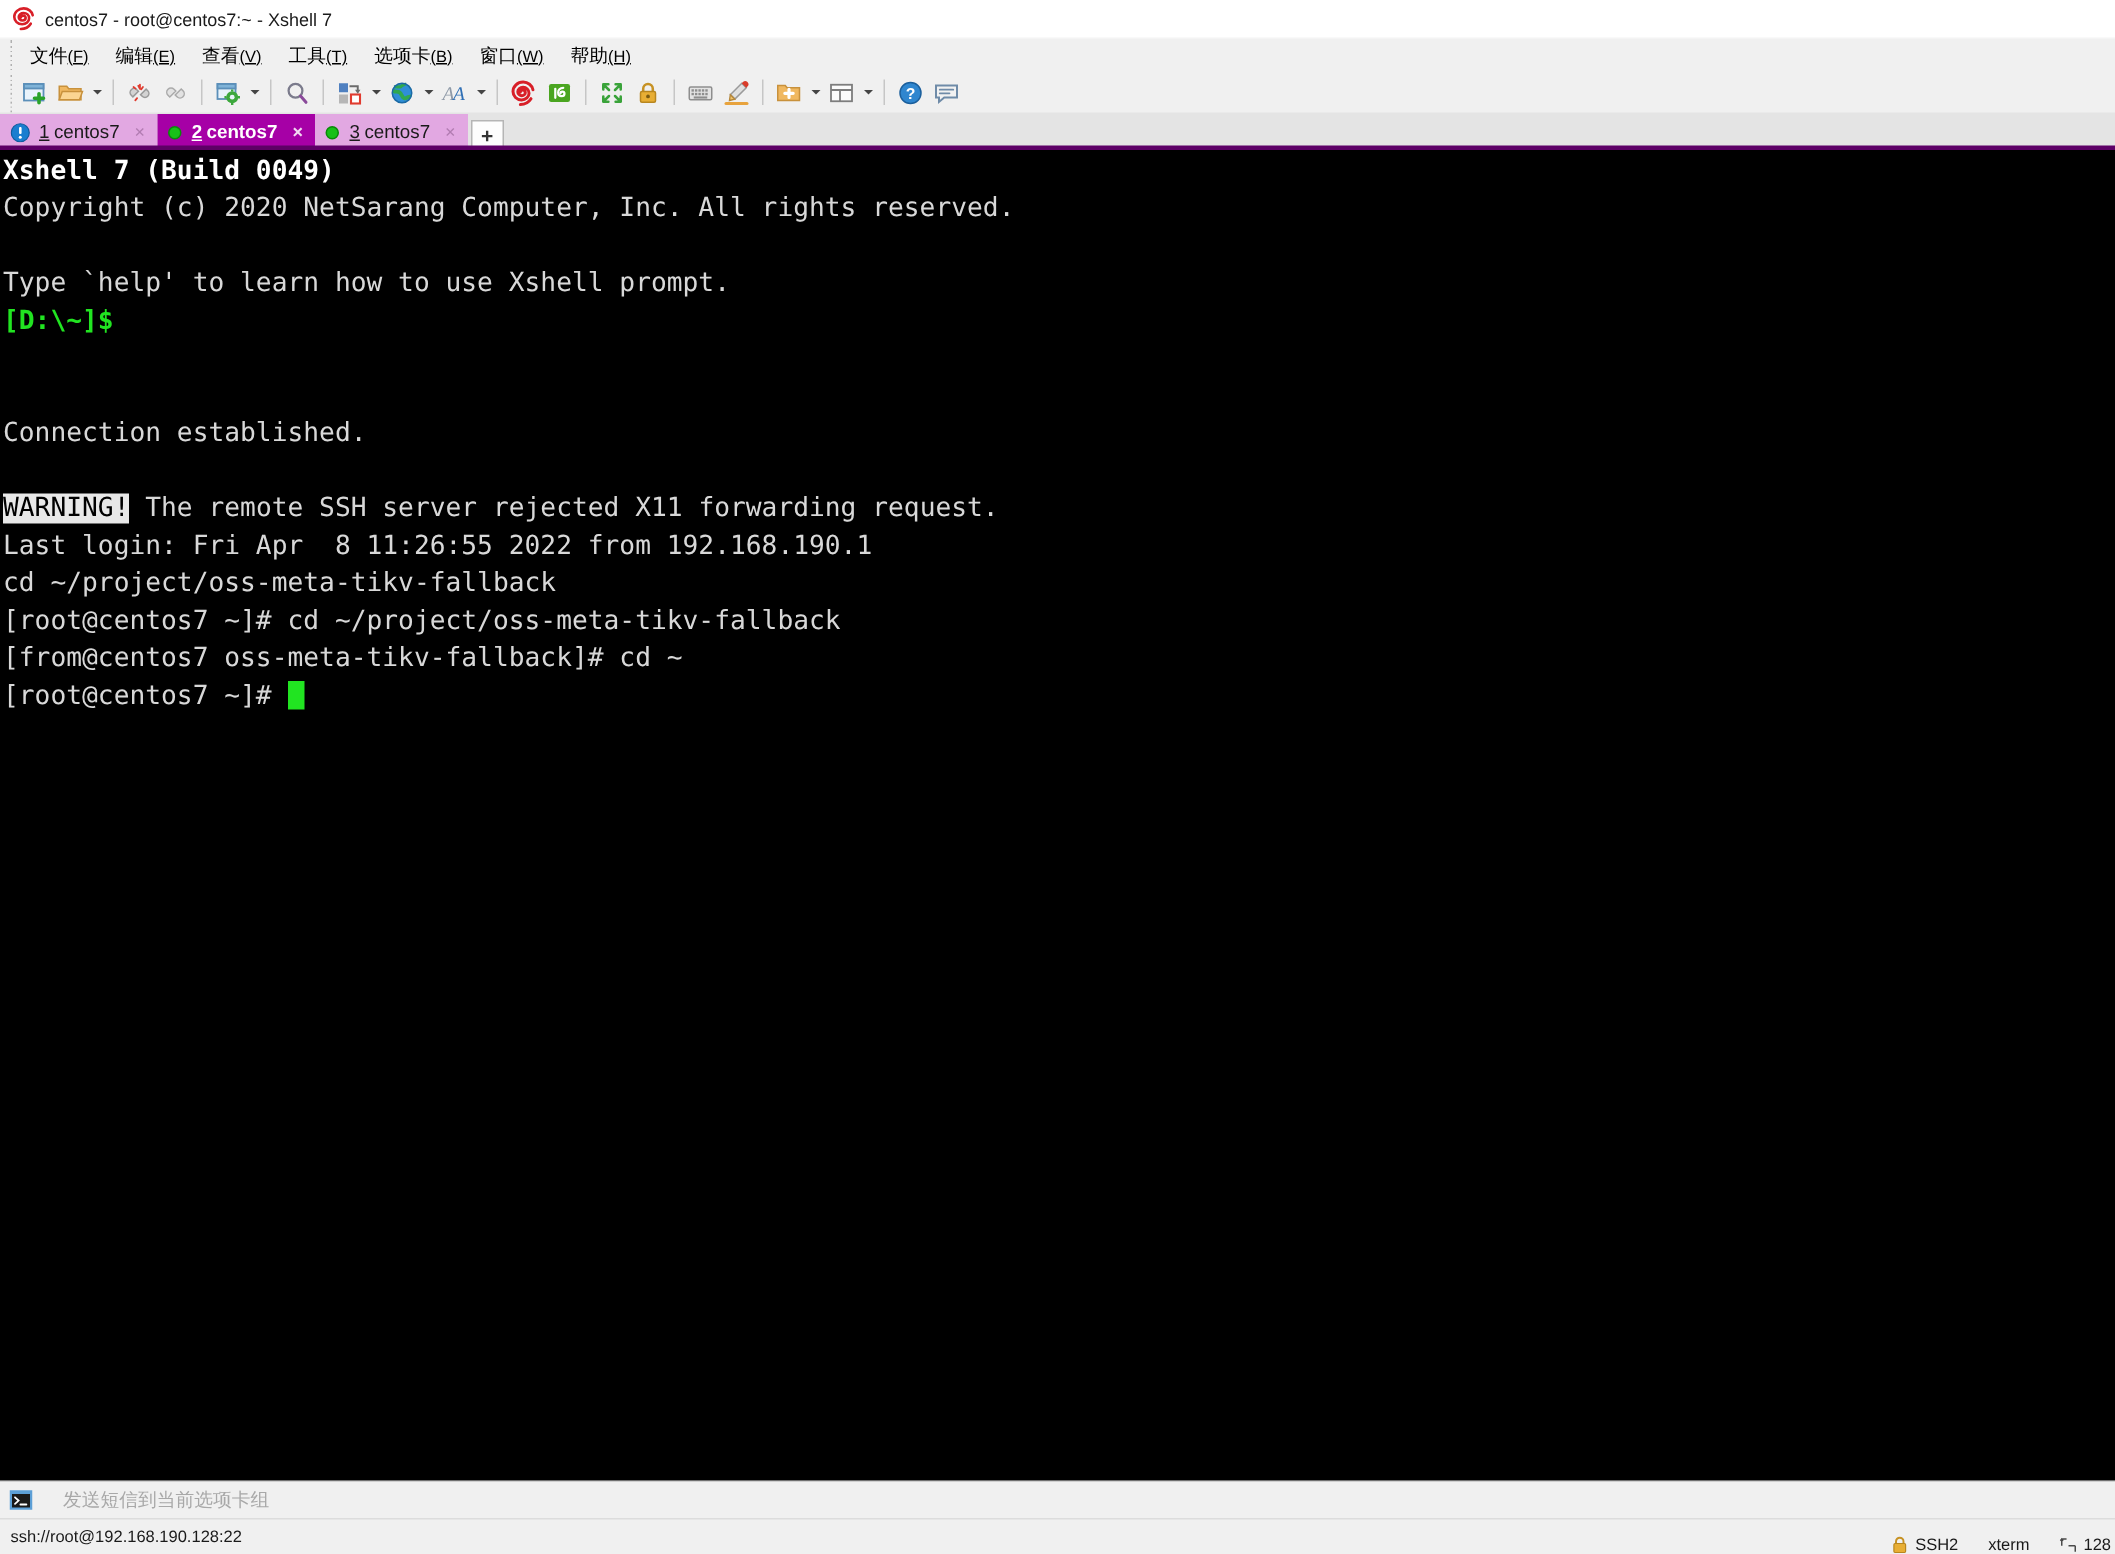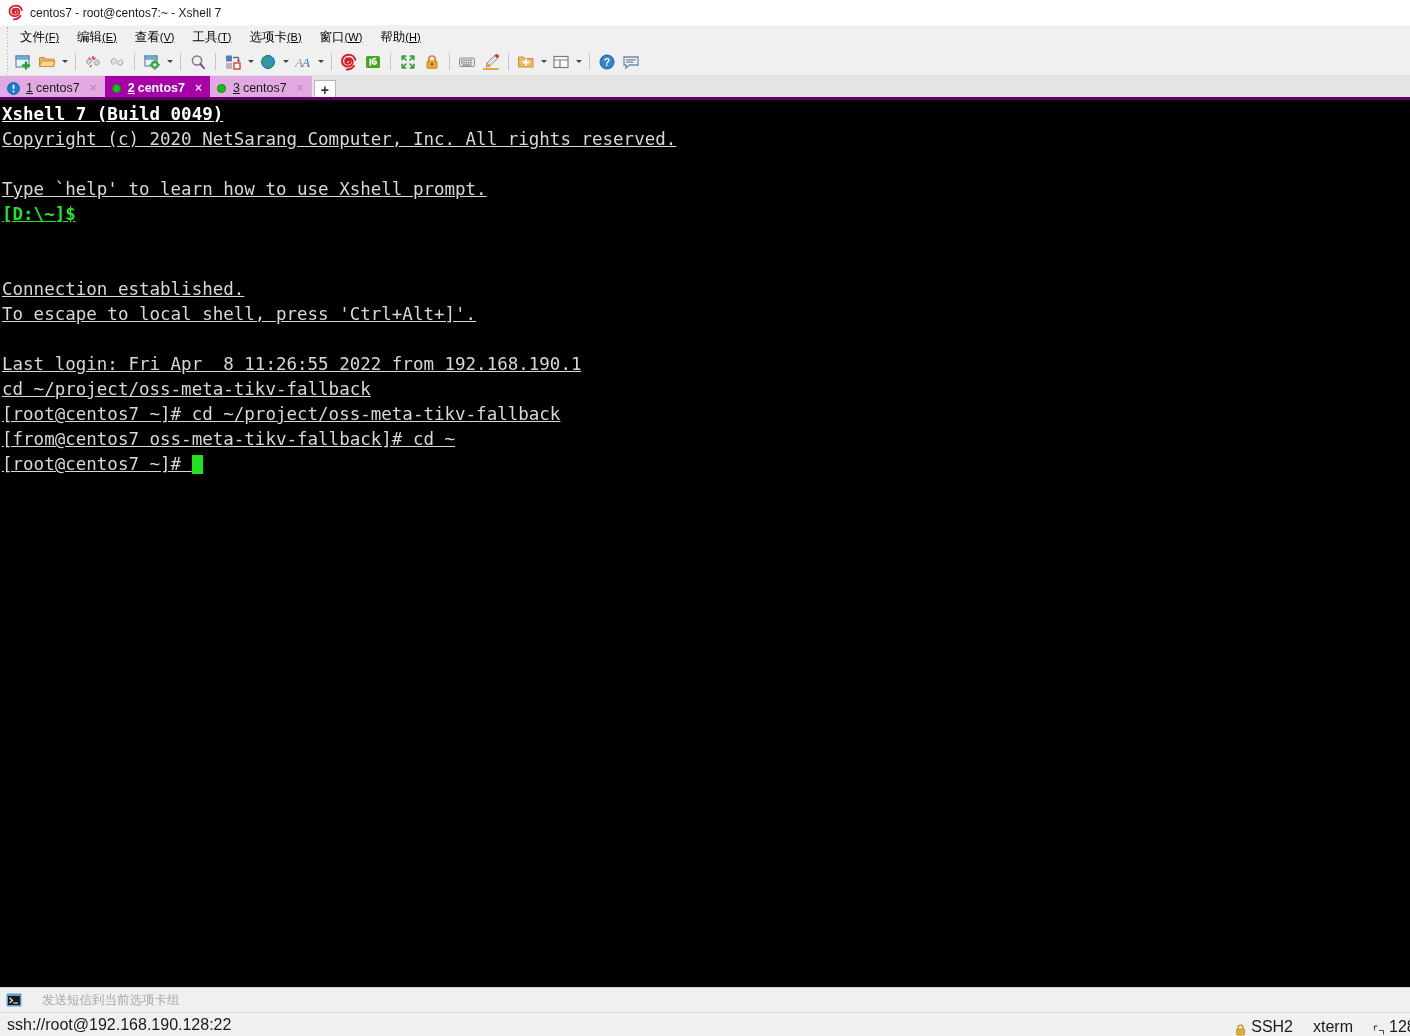--- a/index.html
+++ b/index.html
@@ -129,21 +129,20 @@
     padding: 2px 0 0 2px;
   }
   .term-line {
     font-family: "DejaVu Sans Mono", "Liberation Mono", monospace;
     font-size: 17.5px;
     line-height: 25px;
     color: #d8d8d8;
     white-space: pre;
     letter-spacing: 0px;
     height: 25px;
-    text-decoration: underline;
   }
   .term-line.blank { color: transparent; }
   .t-bold { font-weight: bold; color: #ffffff; }
   .t-green { color: #21e421; font-weight: bold; }
   .t-inverse { background: #e8e8e8; color: #000000; }
   .cursor {
     display: inline-block;
     width: 11px; height: 19px;
     background: #21e421;
     vertical-align: -4px;
@@ -165,21 +164,21 @@
     white-space: nowrap;
   }
 
   
   .statusbar {
     height: 24px; flex: 0 0 24px;
     background: #f0f0f0;
     display: flex; align-items: center;
     border-top: 1px solid #dcdcdc;
     padding-left: 7px;
-    font-size: 16px; color: #1a1a1a;
+    font-size: 11px; color: #1a1a1a;
   }
   .statusbar .sb-left { flex: 1 1 auto; white-space: nowrap; }
   .statusbar .sb-cell {
     display: flex; align-items: flex-end;
     padding: 0 10px;
     height: 100%;
     white-space: nowrap;
   }
   .statusbar .sb-lock { width: 11px; height: 12px; margin-right: 5px; flex: 0 0 11px; display:block; }
   .statusbar .sb-size-icon { width: 11px; height: 11px; margin-right: 5px; flex:0 0 11px; display:block; }
@@ -454,22 +453,22 @@
 
   <div class="terminal">
     <div class="term-line t-bold">Xshell 7 (Build 0049)</div>
     <div class="term-line">Copyright (c) 2020 NetSarang Computer, Inc. All rights reserved.</div>
     <div class="term-line blank">&nbsp;</div>
     <div class="term-line">Type `help' to learn how to use Xshell prompt.</div>
     <div class="term-line t-green">[D:\~]$</div>
     <div class="term-line blank">&nbsp;</div>
     <div class="term-line blank">&nbsp;</div>
     <div class="term-line">Connection established.</div>
-    <div class="term-line">To escape to local shell, press 'Ctrl+Alt+]'.</div>
     <div class="term-line blank">&nbsp;</div>
+    <div class="term-line"><span class="t-inverse">WARNING!</span><span> The remote SSH server rejected X11 forwarding request.</span></div>
     <div class="term-line">Last login: Fri Apr  8 11:26:55 2022 from 192.168.190.1</div>
     <div class="term-line">cd ~/project/oss-meta-tikv-fallback</div>
     <div class="term-line">[root@centos7 ~]# cd ~/project/oss-meta-tikv-fallback</div>
     <div class="term-line">[from@centos7 oss-meta-tikv-fallback]# cd ~</div>
     <div class="term-line"><span>[root@centos7 ~]# </span><span class="cursor"></span></div>
   </div>
 
   <div class="cmdbar">
     <svg class="cmd-icon" viewBox="0 0 16 16">
       <rect x="0.5" y="1.5" width="15" height="13" fill="#5c9fd6"></rect>

